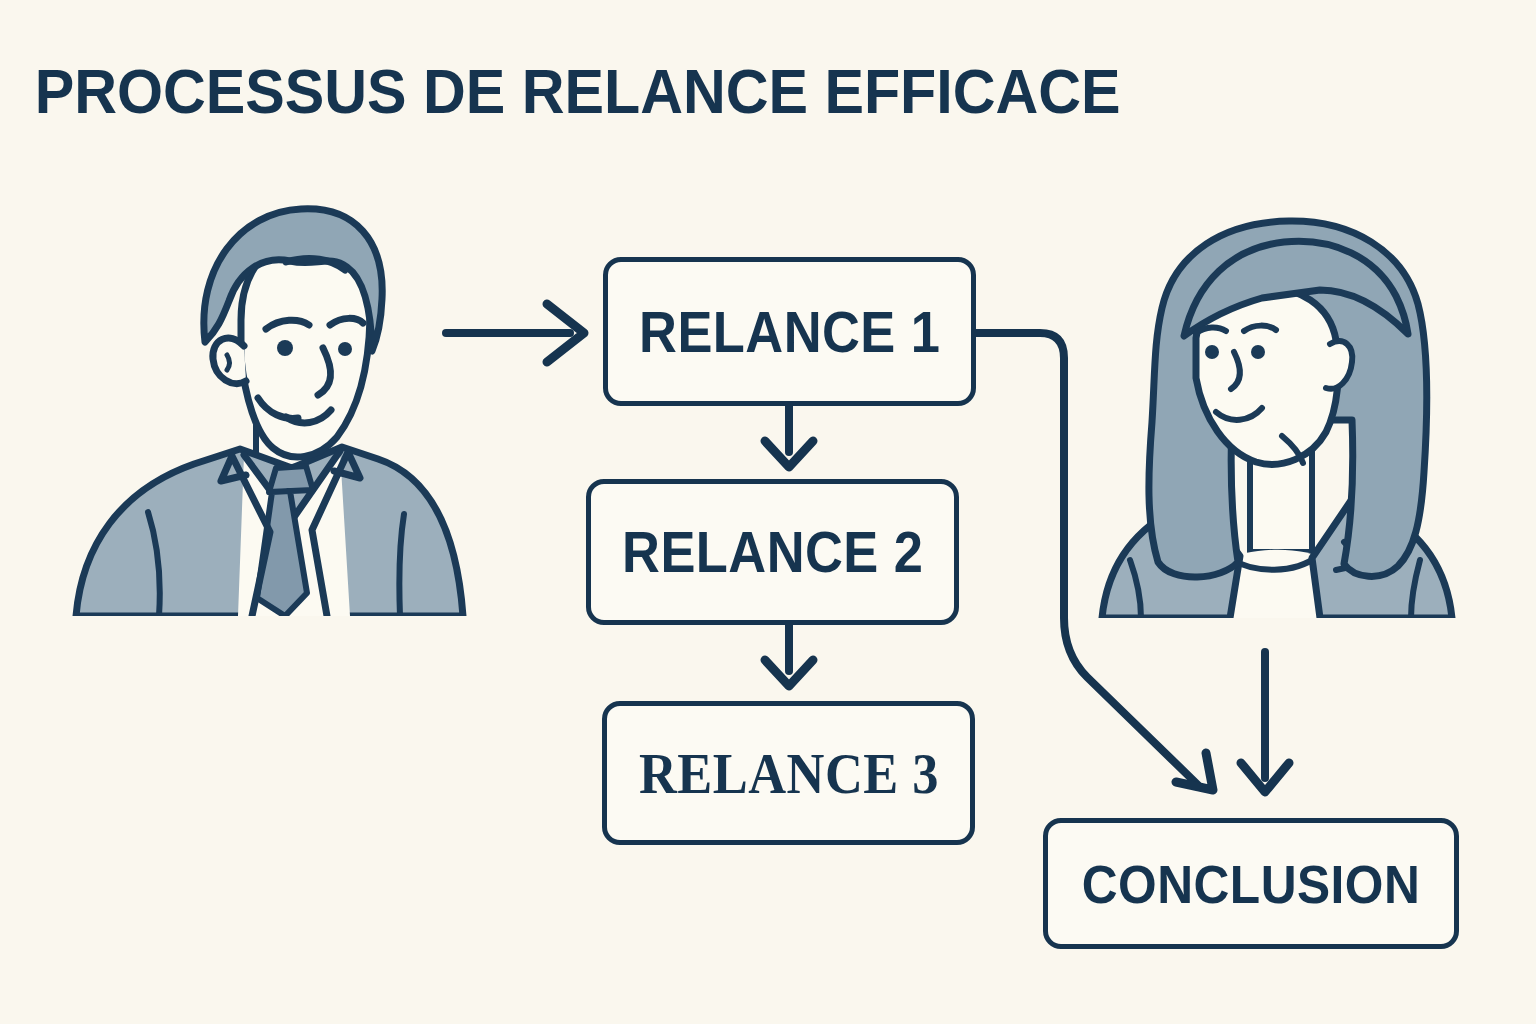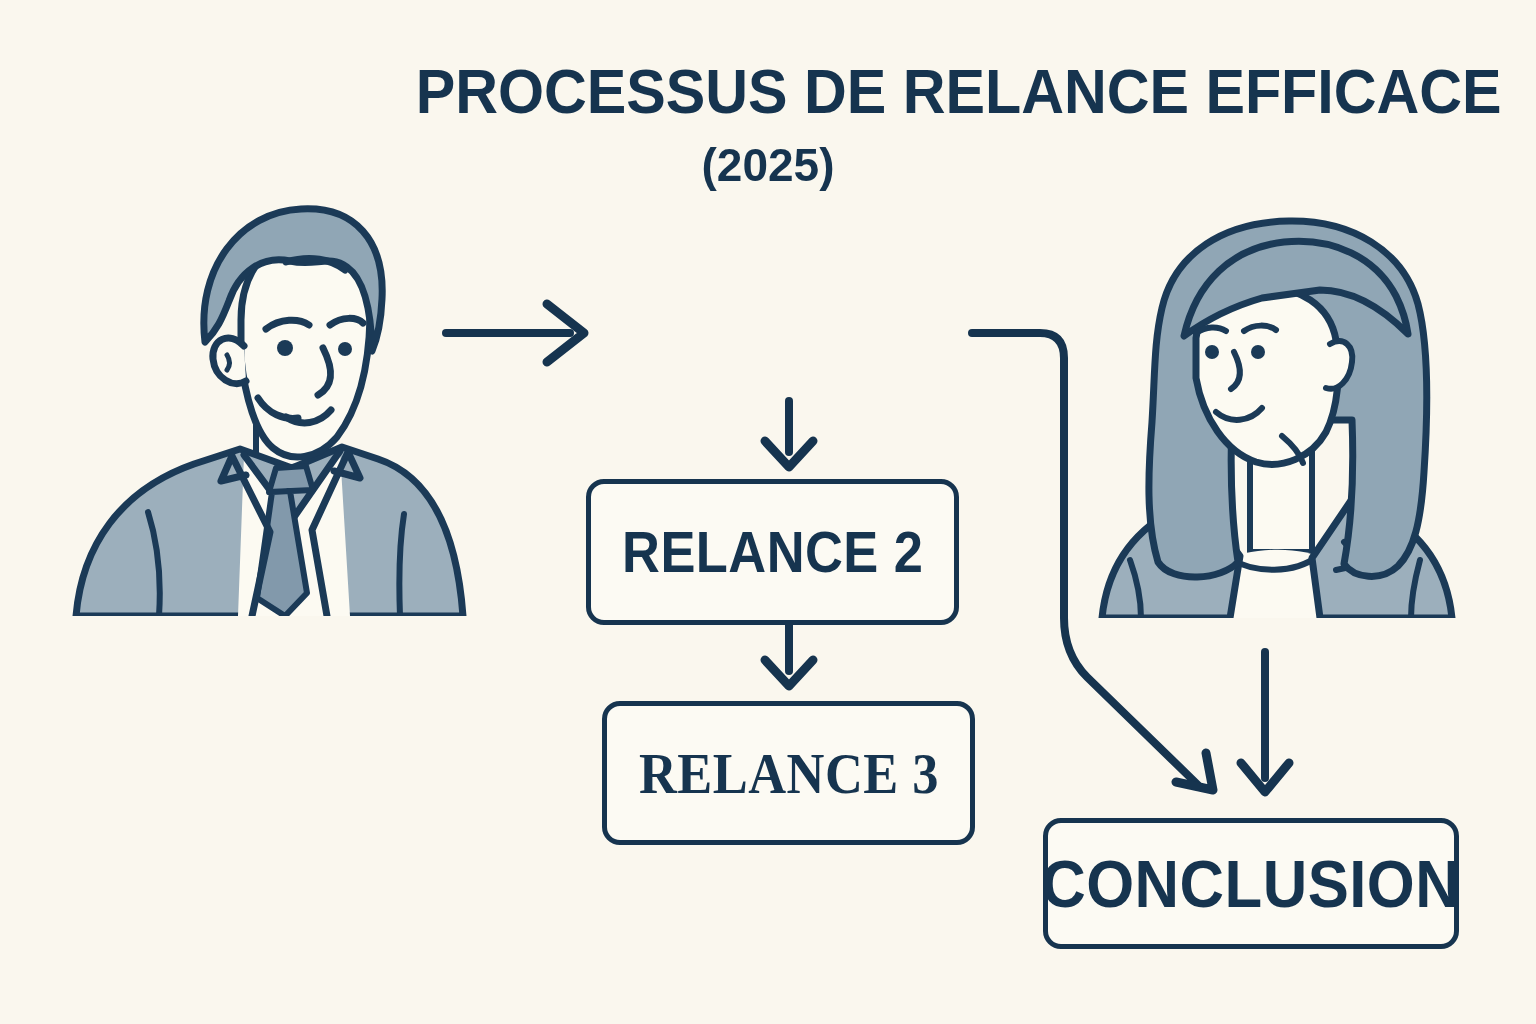--- a/index.html
+++ b/index.html
@@ -7,21 +7,21 @@
     width:1536px;height:1024px;
     background:#FAF7EE;
     font-family:"Liberation Sans", sans-serif;
     overflow:hidden;
   }
   .canvas{position:relative;width:1536px;height:1024px;background:#FAF7EE;}
   .diagram-svg{position:absolute;left:0;top:0;width:1536px;height:1024px;}
 
   .page-title{
     position:absolute;left:0;top:60px;width:1536px;
-    text-align:right;color:#16344F;
+    text-align:left;color:#16344F;
     font-size:63px;font-weight:700;line-height:1;
     letter-spacing:0px;white-space:nowrap;
   }
   .page-title .squeeze{display:inline-block;transform:scaleX(0.94);transform-origin:center;}
   .page-subtitle{
     position:absolute;left:0;top:142px;width:1536px;
     text-align:center;color:#16344F;
     font-size:46px;font-weight:700;line-height:1;
   }
   .flow-box{
@@ -31,21 +31,21 @@
     background:#FCFAF3;
     display:flex;align-items:center;justify-content:center;
     color:#16344F;
     font-size:57px;font-weight:700;
     white-space:nowrap;
   }
   .flow-box .squeeze{display:inline-block;transform:scaleX(0.92);transform-origin:center;letter-spacing:0.5px;}
   #box-relance-1{left:603px;top:257px;width:363px;height:139px;}
   #box-relance-2{left:586px;top:479px;width:363px;height:136px;}
   #box-relance-3{left:602px;top:701px;width:363px;height:134px;font-family:Liberation Serif, serif;}
-  #box-conclusion{left:1043px;top:818px;width:406px;height:121px;font-size:67px;}
+  #box-conclusion{left:1043px;top:818px;width:406px;height:121px;font-size:54px;}
 </style>
 </head>
 <body>
 
 <div class="canvas">
 
   <svg class="diagram-svg" viewBox="0 0 1536 1024" xmlns="http://www.w3.org/2000/svg">
     <defs>
       <clipPath id="clip-man">
           <rect x="55" y="195" width="430" height="421"></rect>
@@ -146,24 +146,24 @@
       <g>
         <path d="M 1265 652 L 1265 778" stroke-width="8"></path>
         <path d="M 1241 763 L 1265 792 L 1289 763" stroke-width="9"></path>
       </g>
     </g>
   </svg>
 
   <div class="page-title">
     <span class="squeeze">PROCESSUS DE RELANCE EFFICACE</span>
   </div>
-  <div class="page-subtitle">
-    <span>(2025)</span>
+
+  <div class="flow-box" id="box-relance-1">
+    <span class="squeeze">RELANCE 1</span>
   </div>
-
   <div class="flow-box" id="box-relance-2">
     <span class="squeeze">RELANCE 2</span>
   </div>
   <div class="flow-box" id="box-relance-3">
     <span class="squeeze">RELANCE 3</span>
   </div>
   <div class="flow-box" id="box-conclusion">
     <span class="squeeze">CONCLUSION</span>
   </div>
 

